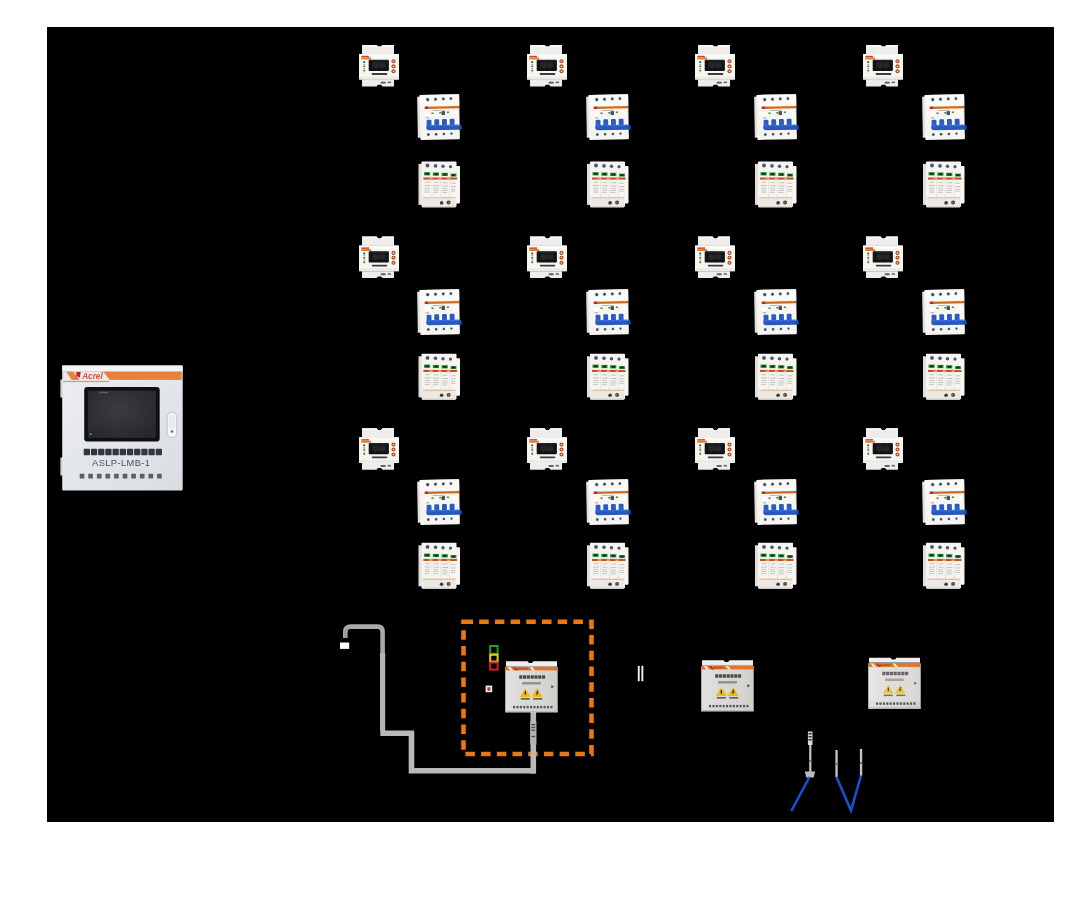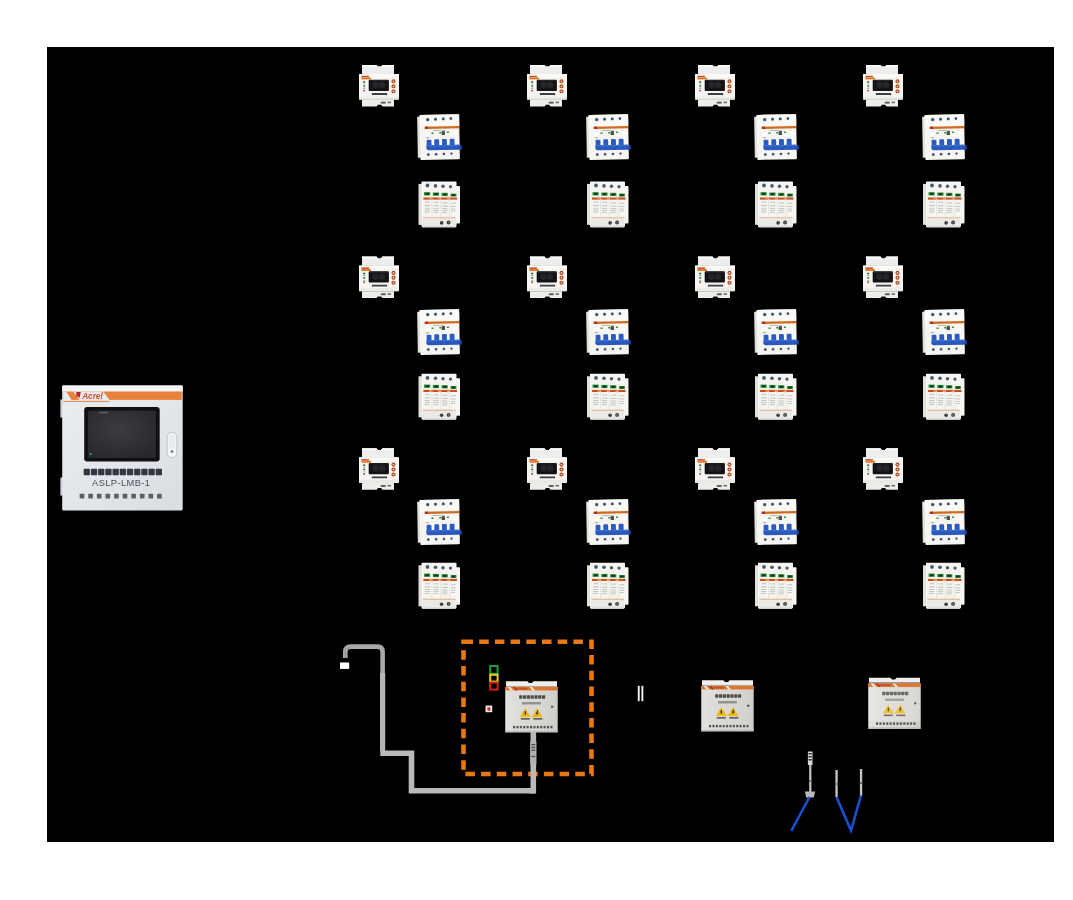--- a/index.html
+++ b/index.html
@@ -1,16 +1,16 @@
 <!DOCTYPE html>
 <html><head>
 <meta charset="utf-8">
 <style>
   html,body{margin:0;padding:0;background:#ffffff;width:1073px;height:900px;overflow:hidden;}
-  #stage{position:relative;width:1073px;height:796px;font-family:"Liberation Sans",sans-serif;margin-top:20px;}
+  #stage{position:relative;width:1073px;height:796px;font-family:"Liberation Sans",sans-serif;}
   svg{position:absolute;left:0;top:0;}
 </style>
 </head>
 <body>
 <div id="stage">
 <svg width="1073" height="900" viewBox="0 0 1073 900">
   <defs>
 
     <symbol id="meter" overflow="visible">
 

